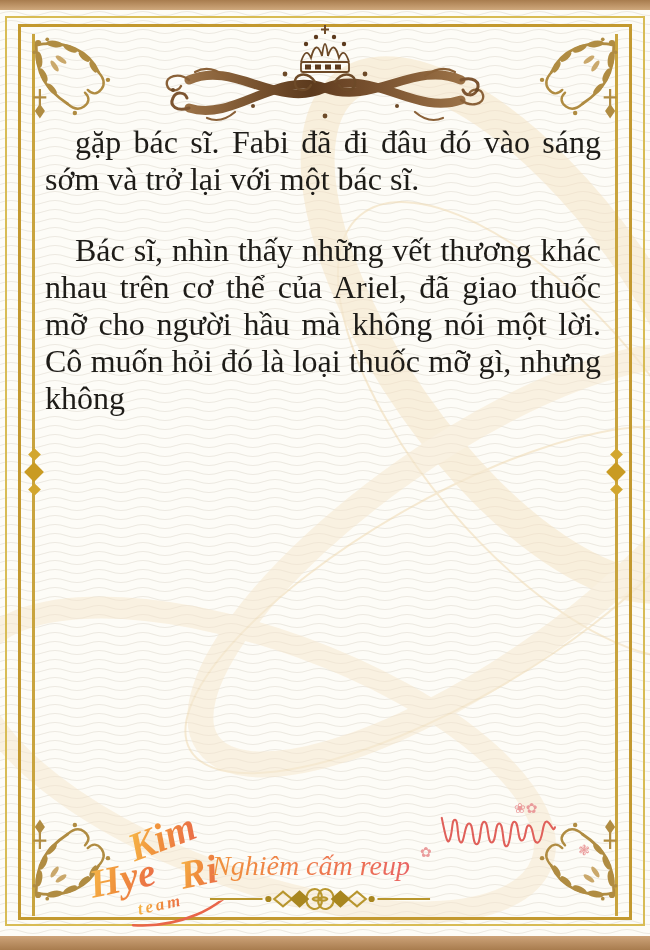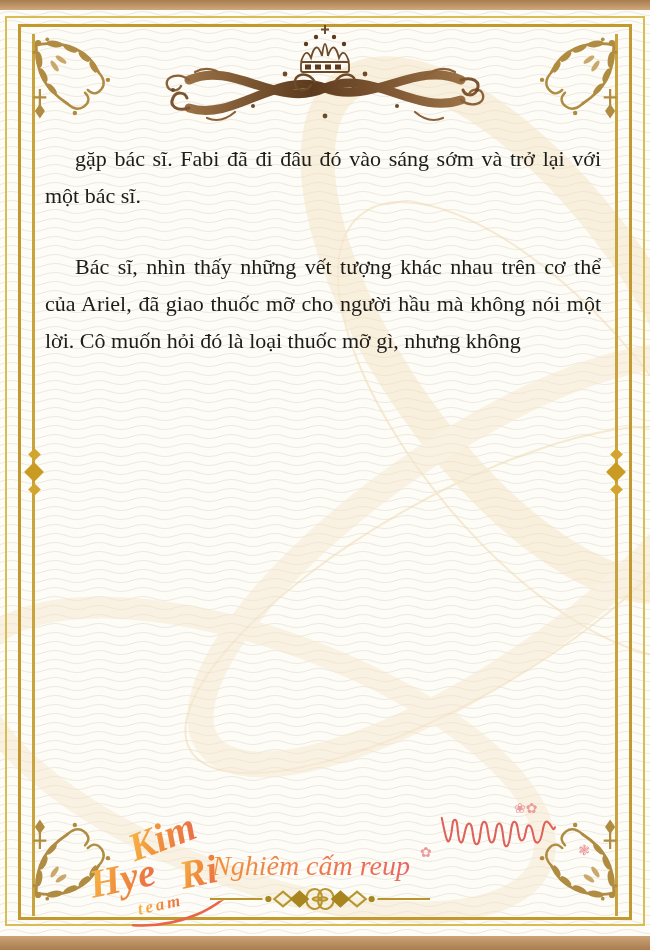--- a/index.html
+++ b/index.html
@@ -27,21 +27,21 @@
 
   .corner{position:absolute;width:92px;height:92px;z-index:2;}
   .corner.tl{left:27px;top:32px;}
   .corner.tr{right:27px;top:32px;transform:scaleX(-1);}
   .corner.bl{left:27px;top:814px;transform:scaleY(-1);}
   .corner.br{right:27px;top:814px;transform:scale(-1,-1);}
 
   .top-ornament{position:absolute;left:50%;top:24px;transform:translateX(-50%);z-index:2;}
 
   .text-block{position:absolute;left:45px;top:124px;width:556px;z-index:3;color:#1e1c18;}
-  .text-block p{margin:16px 0 34px 0;font-size:22px;line-height:37px;text-indent:30px;text-align:justify;}
+  .text-block p{margin:0 0 34px 0;font-size:32px;line-height:37px;text-indent:30px;text-align:justify;}
 
   
   .khr{position:absolute;left:86px;top:816px;width:170px;height:104px;z-index:3;transform:rotate(-12deg);font-style:italic;font-weight:bold;}
   .khr span{position:absolute;background:linear-gradient(120deg,#f8c04a 0%,#f0923c 45%,#e9654a 100%);
     -webkit-background-clip:text;background-clip:text;-webkit-text-fill-color:transparent;color:transparent;}
   .khr .w1{left:48px;top:-4px;font-size:40px;transform:rotate(-9deg);}
   .khr .w2{left:2px;top:28px;font-size:40px;}
   .khr .w3{left:92px;top:38px;font-size:40px;}
   .khr .w4{left:44px;top:76px;font-size:17px;letter-spacing:3px;}
   .khr svg{position:absolute;left:34px;top:94px;}
@@ -177,21 +177,21 @@
       <circle cx="88" cy="82" r="2"></circle>
       <circle cx="232" cy="82" r="2"></circle>
       <circle cx="160" cy="92" r="2.4"></circle>
       <circle cx="8" cy="66" r="2"></circle>
       <circle cx="312" cy="66" r="2"></circle>
     </g>
   </svg>
 
   <div class="text-block">
     <p>gặp bác sĩ. Fabi đã đi đâu đó vào sáng sớm và trở lại với một bác sĩ.</p>
-    <p>Bác sĩ, nhìn thấy những vết tượng khác nhau trên cơ thể của Ariel, đã giao thuốc mỡ cho người hầu mà không nói một lời. Cô muốn hỏi đó là loại thuốc mỡ gì, nhưng không</p>
+    <p>Bác sĩ, nhìn thấy những vết thương khác nhau trên cơ thể của Ariel, đã giao thuốc mỡ cho người hầu mà không nói một lời. Cô muốn hỏi đó là loại thuốc mỡ gì, nhưng không</p>
   </div>
 
   <div class="khr">
     <span class="w1">Kim</span>
     <span class="w2">Hye</span>
     <span class="w3">Ri</span>
     <span class="w4">team</span>
     <svg width="100" height="14" viewBox="0 0 100 14">
       <path d="M2,6 q32,9 64,3 q16,-3 30,-10" fill="none" stroke="#e9654a" stroke-width="2.5" stroke-linecap="round"></path>
     </svg>

